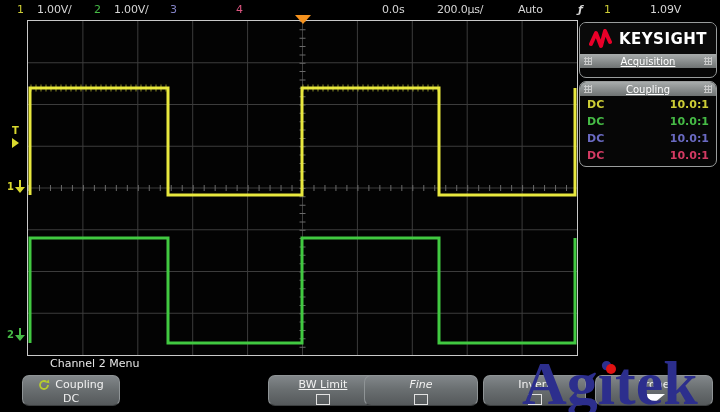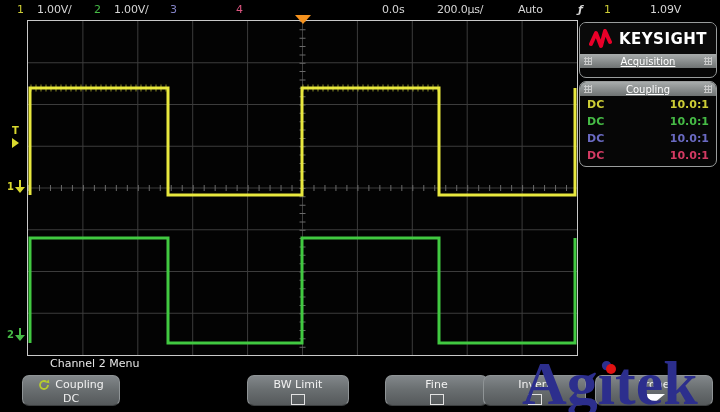--- a/index.html
+++ b/index.html
@@ -164,26 +164,26 @@
   <div class="cpl-row">
     <svg width="12" height="12" viewBox="0 0 12 12">
       <path d="M10,6 A4,4 0 1 1 8.4,2.8" fill="none" stroke="#b7cc2e" stroke-width="1.8"></path>
       <polygon points="10.6,0.6 11.4,4.2 7.8,3.4" fill="#b7cc2e"></polygon>
     </svg>
     <span>Coupling</span>
   </div>
   <div class="val">DC</div>
 </div>
 
-<div class="softkey" style="left:247px;width:102px;">
+<div class="softkey" style="left:268px;width:110px;text-decoration:underline;">
   <div>BW Limit</div>
   <div class="checkbox"></div>
 </div>
 
-<div class="softkey" style="left:385px;width:103px;">
+<div class="softkey" style="left:364px;width:114px;font-style:italic;">
   <div>Fine</div>
   <div class="checkbox"></div>
 </div>
 
 <div class="softkey" style="left:483px;width:103px;">
   <div>Invert</div>
   <div class="checkbox"></div>
 </div>
 
 <div class="softkey" style="left:595px;width:118px;">

